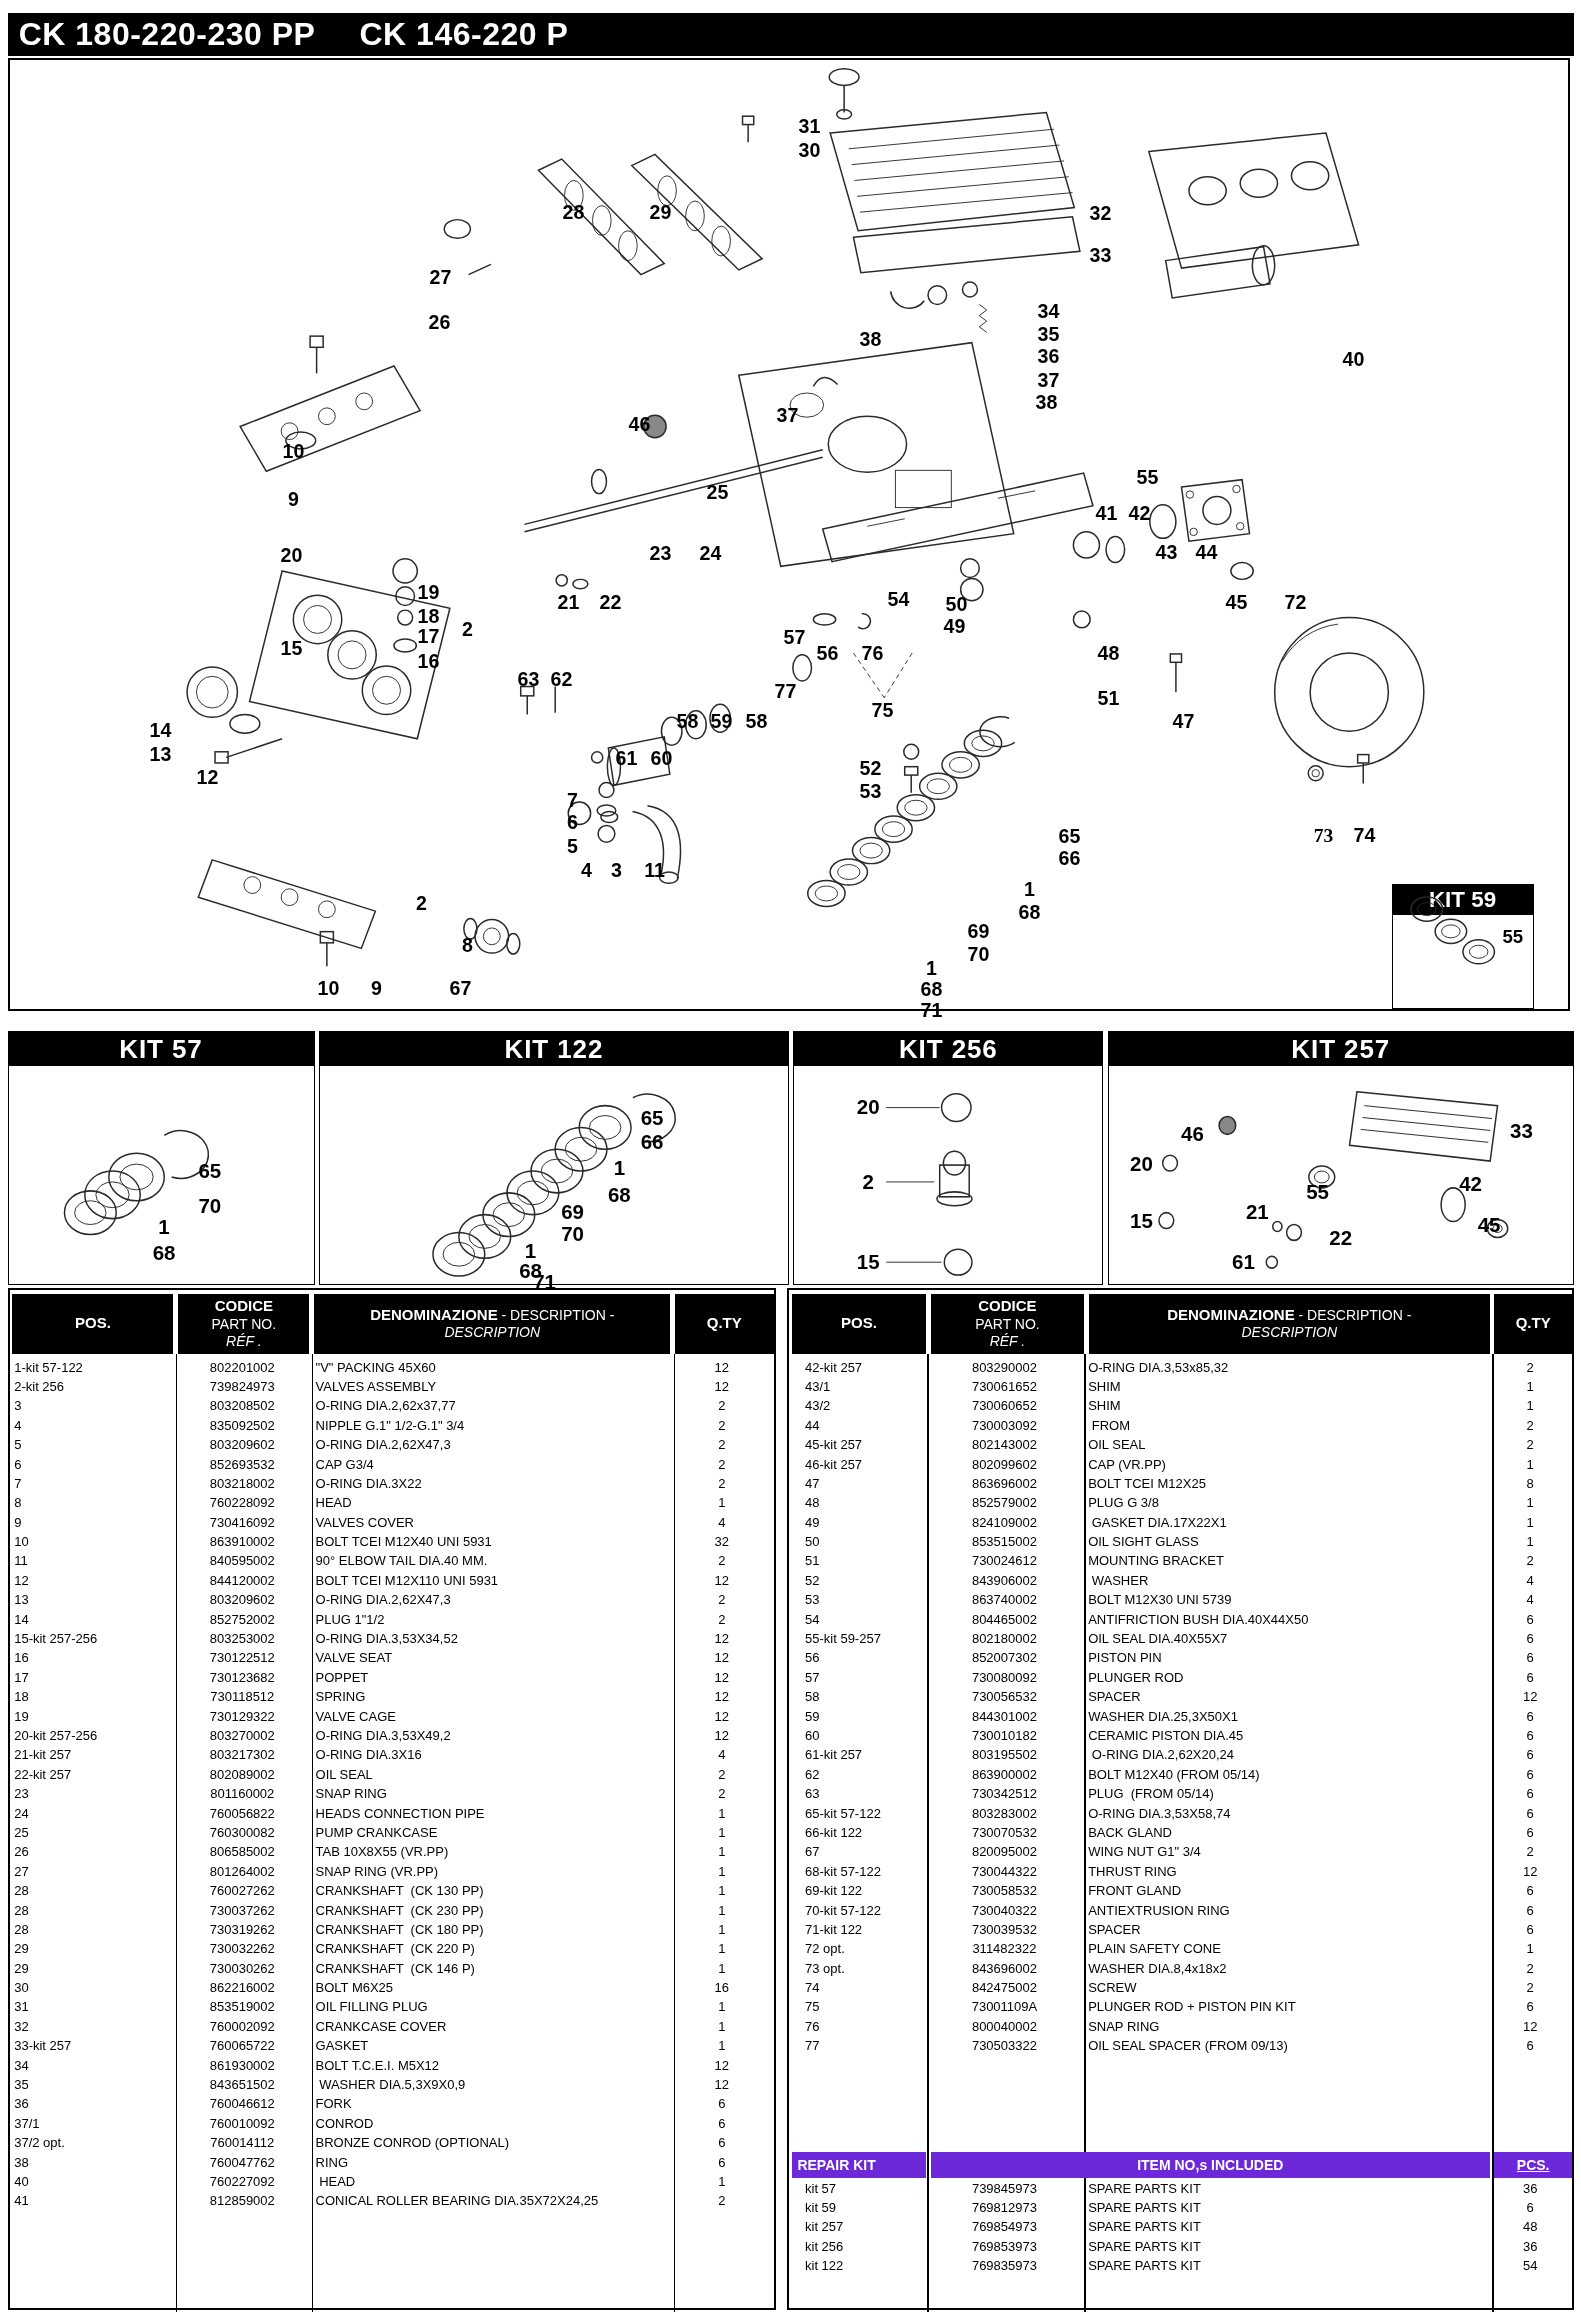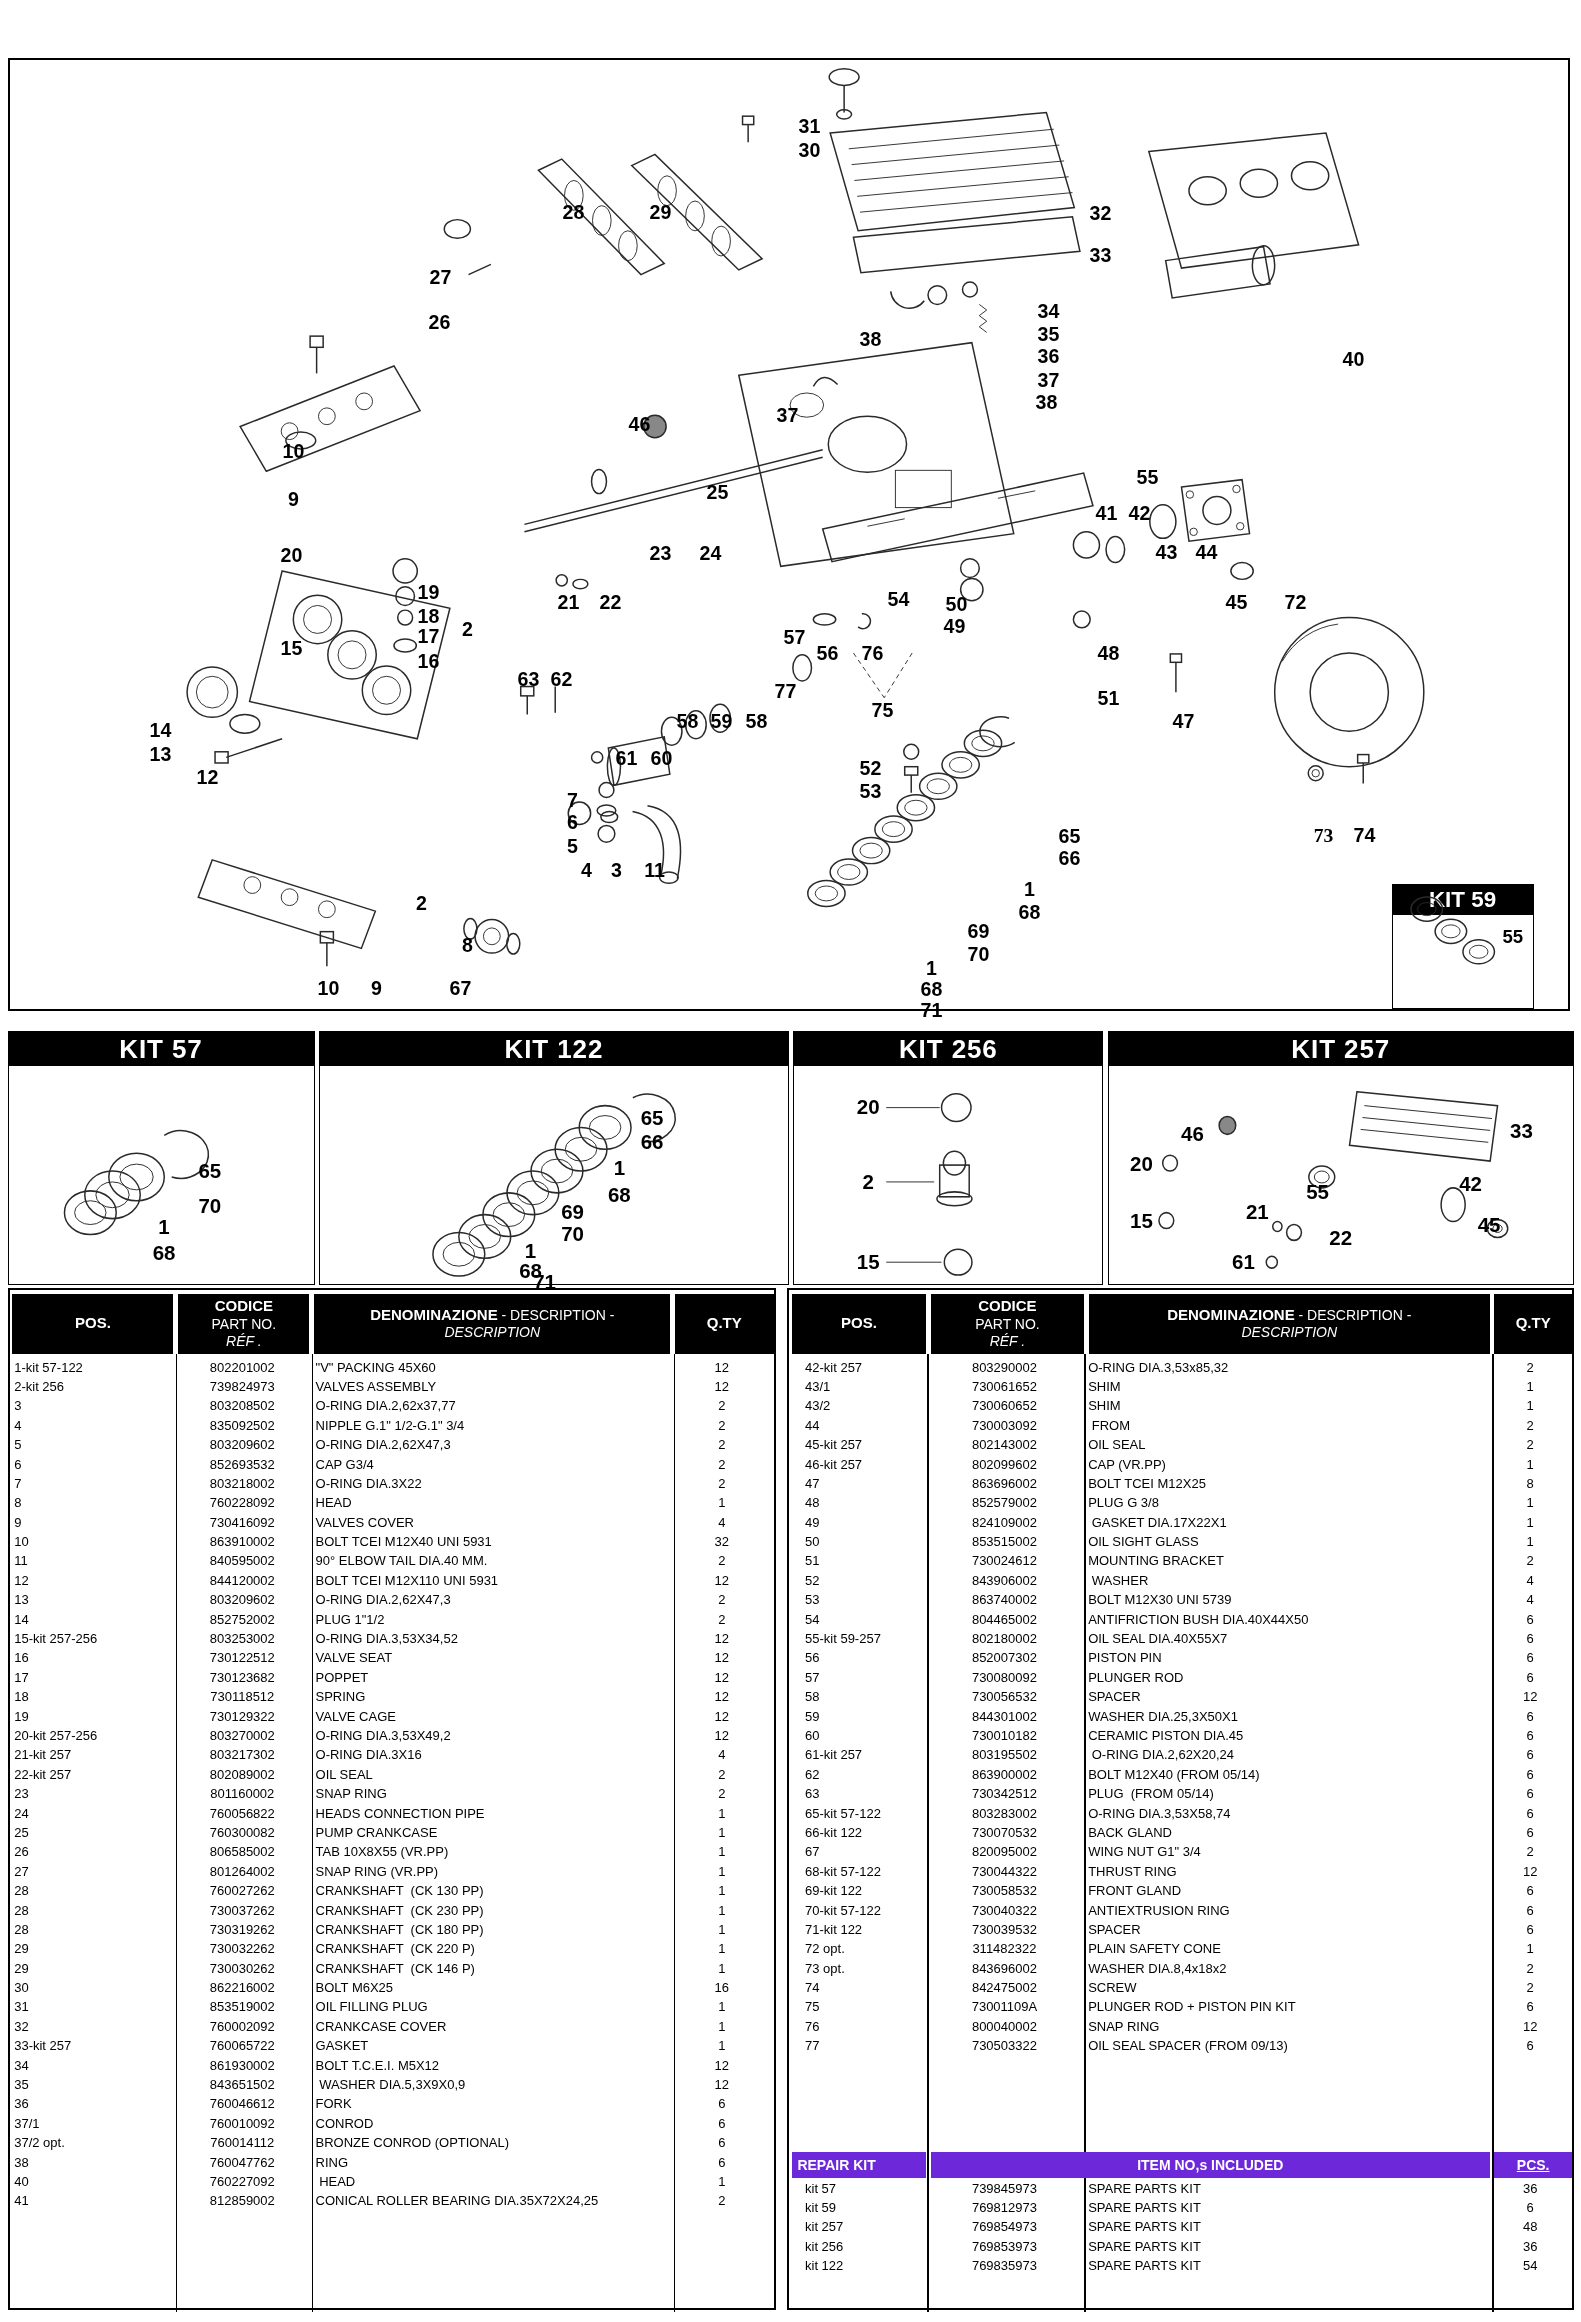--- a/index.html
+++ b/index.html
@@ -63,20 +63,24 @@
   .repair-rows{display:flex;flex-direction:column;margin-bottom:37px;z-index:1;position:relative;}
   svg .ln{stroke:#2a2a2a;stroke-width:1.6;fill:none;}
   svg .th{stroke:#2a2a2a;stroke-width:1;fill:none;}
   svg .fl{stroke:#2a2a2a;stroke-width:1.6;fill:#888;}
 </style>
 </head>
 <body>
 
 <div class="page">
 
+  <div class="titlebar">
+    <span class="t1">CK 180-220-230 PP</span>
+    <span class="t2">CK 146-220 P</span>
+  </div>
 
   <div class="diagram">
     <svg width="1562" height="953" viewBox="0 0 1676 1022">
 
       <ellipse class="ln" cx="895" cy="18" rx="16" ry="9"></ellipse>
         <line class="ln" x1="895" y1="27" x2="895" y2="56"></line>
         <ellipse class="ln" cx="895" cy="58" rx="8" ry="5"></ellipse>
       <rect class="ln" x="786" y="60" width="12" height="9"></rect>
         <line class="ln" x1="792" y1="69" x2="792" y2="88"></line>
 

